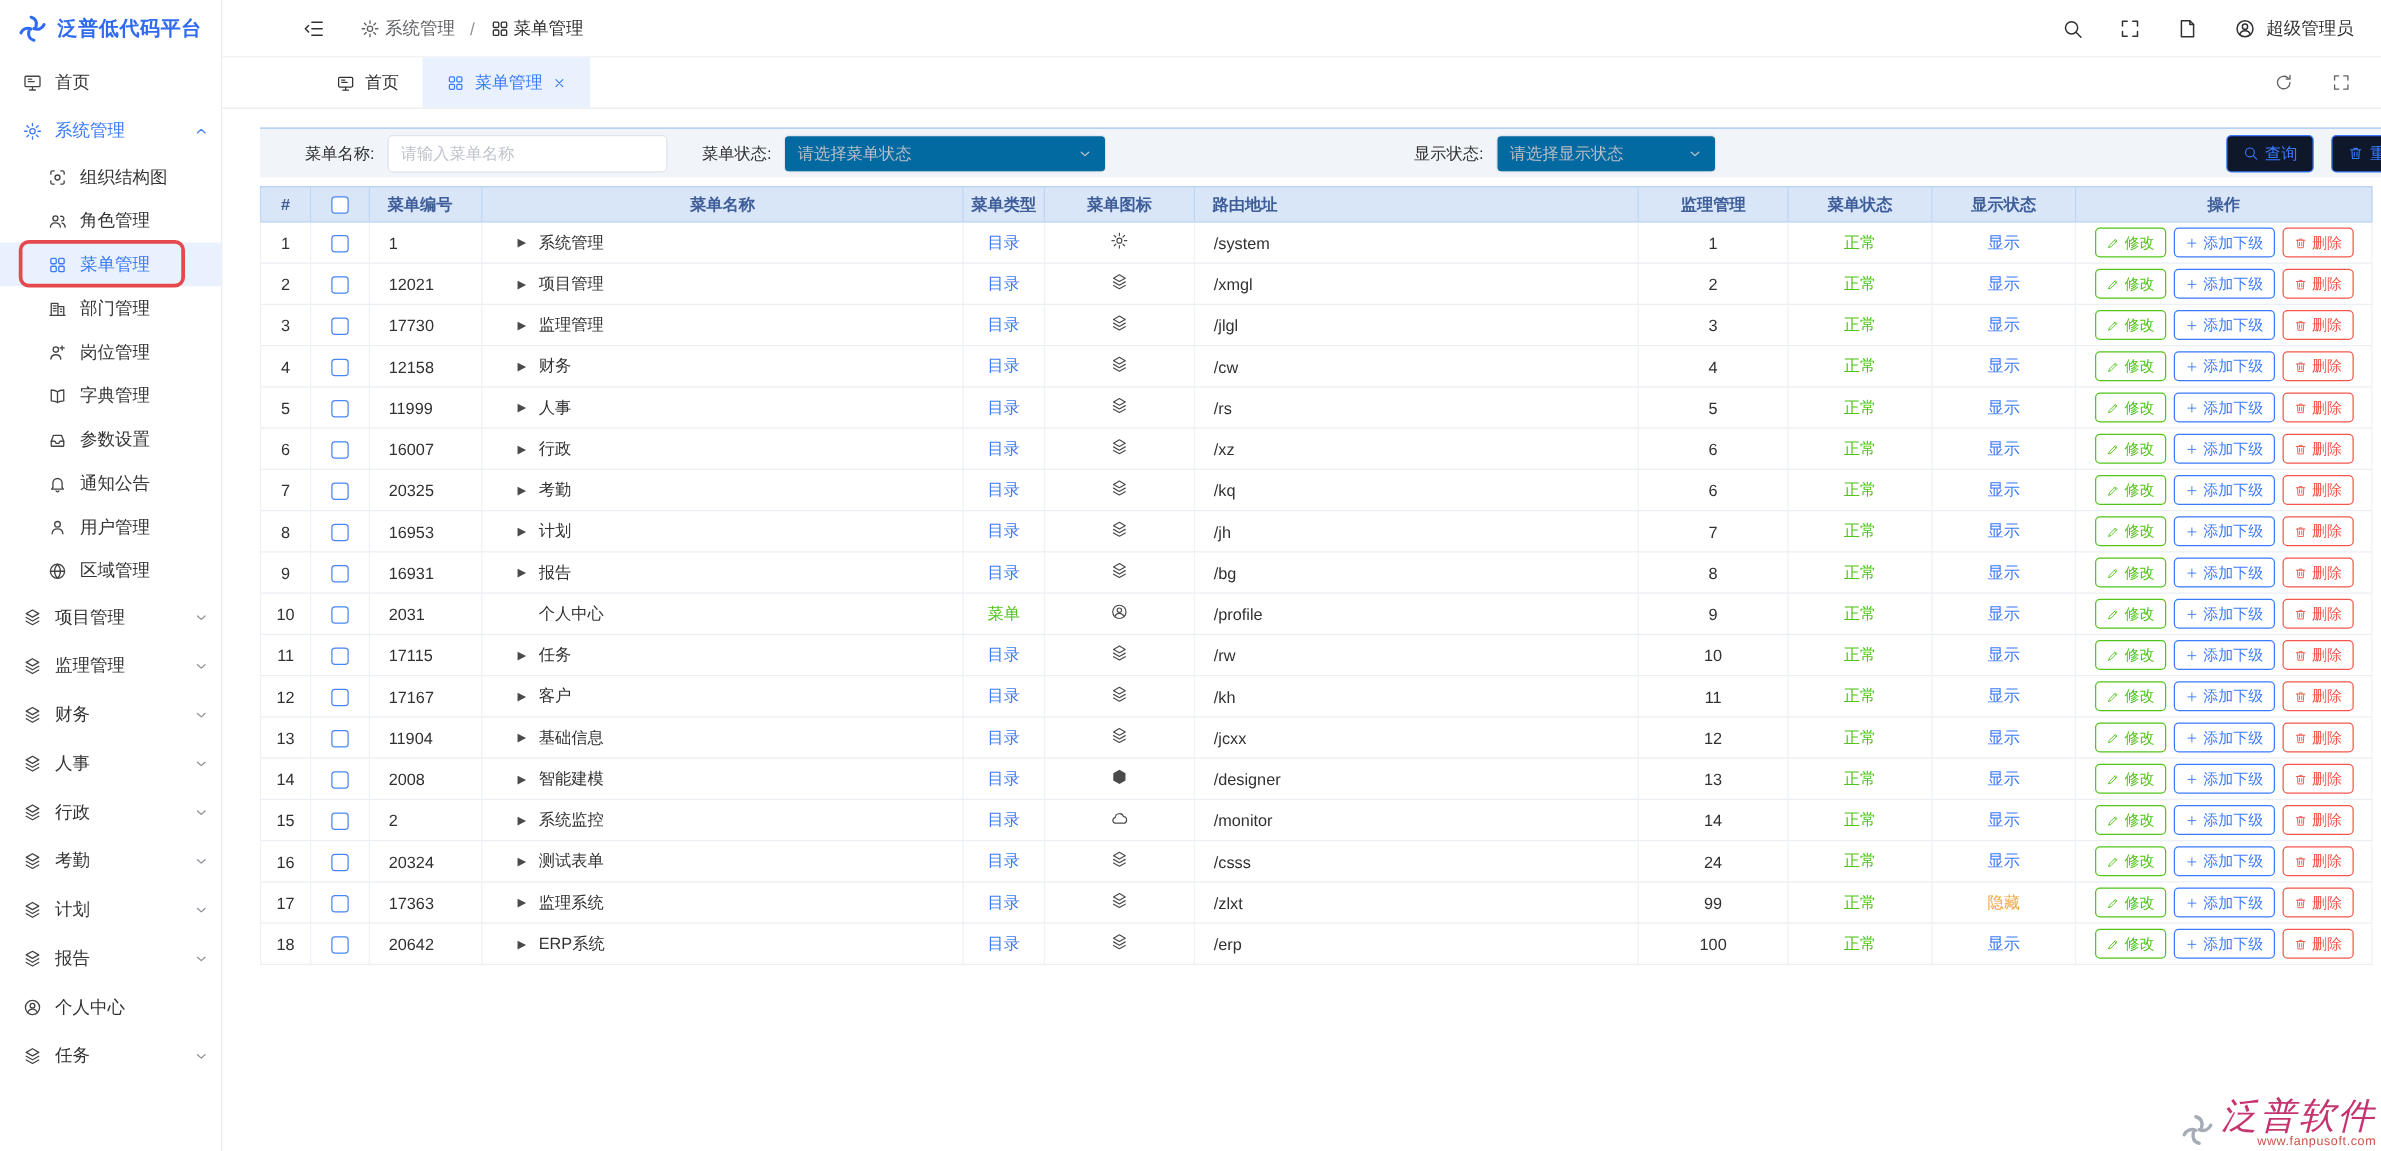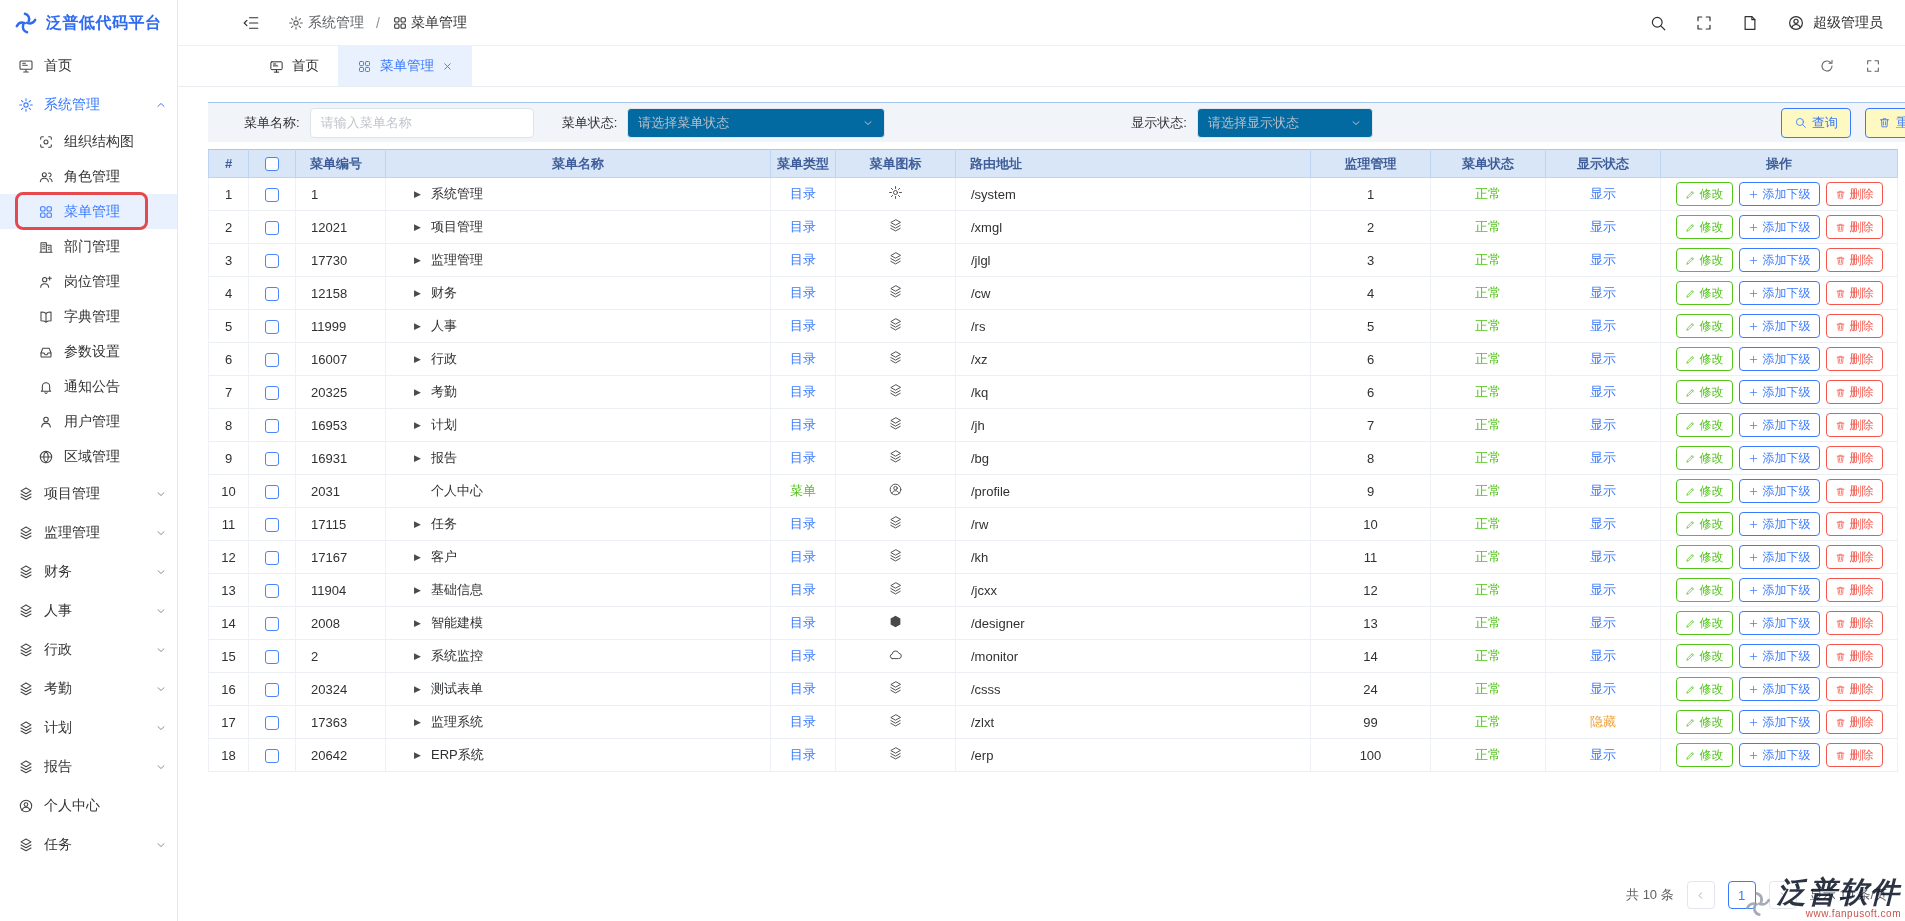--- a/index.html
+++ b/index.html
@@ -64,21 +64,21 @@
   .f-input{width:224px;height:30px;border:1px solid #dfe3ea;border-radius:4px;background:#fff;padding:0 10px;font-size:13px;color:#303133;margin-left:10px;outline:none;font-family:inherit}
   .f-input::placeholder{color:#c0c4cc}
   .f-select{height:30px;border:1px solid #e2e6ec;border-radius:4px;background:#0369a1;display:flex;align-items:center;justify-content:space-between;padding:0 10px;color:#b9bfc9;margin-left:10px;cursor:pointer}
   .f-select .ic{color:#c0c4cc}
   .f-select .ic svg{width:12px;height:12px}
   .sel-status{width:258px}
   .sel-visible{width:176px}
   .ml-big{margin-left:28px}
   .ml-huge{margin-left:246px}
   .f-right{margin-left:auto;display:flex;gap:14px;margin-right:-30px}
-  .fbtn{height:30px;padding:0 12px;border:1px solid #3a7afe;color:#3a7afe;background:#fef9c3;border-radius:4px;display:inline-flex;align-items:center;gap:5px;font-size:13px;cursor:pointer;white-space:nowrap;font-family:inherit}
+  .fbtn{height:30px;padding:0 12px;border:1px solid #3a7afe;color:#3a7afe;background:#0f172a;border-radius:4px;display:inline-flex;align-items:center;gap:5px;font-size:13px;cursor:pointer;white-space:nowrap;font-family:inherit}
   .fbtn .ic svg{width:13px;height:13px}
 
   
   table{border-collapse:collapse;width:1667px;table-layout:fixed}
   thead th{height:28px;background:#d8e6f8;color:#3f5e99;font-weight:bold;font-size:13px;border:1px solid #bed5f1;border-top-color:#a9c8ee}
   thead th.al{text-align:left;padding-left:14px}
   tbody td{height:33px;border-bottom:1px solid #ebeef3;border-left:1px solid #eef1f6;border-right:1px solid #eef1f6;font-size:13px;text-align:center;overflow:hidden;white-space:nowrap}
   .c-idx{color:#303133}
   .c-id,.c-path{text-align:left;padding-left:15px}
   .c-name{text-align:left;padding-left:28px}
@@ -98,21 +98,21 @@
   .rbtn.r{border-color:#f5564c;color:#f5564c}
 
   
   .footerbar{position:absolute;right:18px;bottom:12px;display:flex;align-items:center;gap:13px;color:#606266;font-size:13px}
   .pg-btn{min-width:28px;height:28px;border:1px solid #e3e6ec;border-radius:4px;display:inline-flex;align-items:center;justify-content:center;color:#a8abb2;background:#fff;cursor:pointer}
   .pg-btn .ic svg{width:11px;height:11px}
   .pg-btn.page{border-color:#3a7afe;color:#3a7afe}
   .watermark{position:absolute;right:4px;bottom:2px;text-align:right;opacity:.88;pointer-events:none;z-index:5;display:flex;align-items:flex-end;gap:4px}
   .wm-mark{color:#9aa1ab}
   .wm-mark svg{width:30px;height:30px;stroke-width:2.2}
-  .wm-title{font-family:"DejaVu Serif","Liberation Serif",serif;font-style:italic;font-weight:bold;font-size:29px;color:#0f172a;letter-spacing:2px;line-height:1}
+  .wm-title{font-family:"DejaVu Serif","Liberation Serif",serif;font-style:italic;font-weight:normal;font-size:29px;color:#be185d;letter-spacing:2px;line-height:1}
   .wm-url{font-size:10px;color:#c3392f;margin-top:1px;letter-spacing:.5px}
 </style>
 </head>
 <body>
 
 <div class="app">
 
   <aside class="sidebar">
     <div class="logo">
       <span class="ic" style="color:#2f6bf0">
@@ -1299,39 +1299,20 @@
                       <path d="M4.5 7h15M9.5 7V5h5v2M6.5 7l.8 13h9.4l.8-13M10 10.5v6M14 10.5v6"></path>
                     </svg>
                   </span>
                   <span>删除</span>
                 </button></td>
             </tr>
           </tbody>
       </table>
     </div>
 
-    <div class="footerbar">
-      <span>共 10 条</span>
-      <span class="pg-btn">
-          <span class="ic">
-            <svg viewBox="0 0 24 24">
-              <path d="M14.5 6L9 12l5.5 6" stroke-width="2"></path>
-            </svg>
-          </span>
-        </span>
-      <span class="pg-btn page">1</span>
-      <span class="pg-btn">
-          <span class="ic">
-            <svg viewBox="0 0 24 24">
-              <path d="M9.5 6l5.5 6-5.5 6" stroke-width="2"></path>
-            </svg>
-          </span>
-        </span>
-      <span>显示 10 条/页</span>
-    </div>
 
     <div class="watermark">
       <span class="ic wm-mark">
           <svg viewBox="0 0 24 24">
             <path d="M11 3.5c3.2.8 4.6 3.6 3.6 6.8"></path>
             <path d="M20.5 9c-1.5 3-4.4 4-7.4 2.8"></path>
             <path d="M13 20.5c-3.2-.8-4.6-3.6-3.6-6.8"></path>
             <path d="M3.5 15c1.5-3 4.4-4 7.4-2.8"></path>
           </svg>
         </span>

